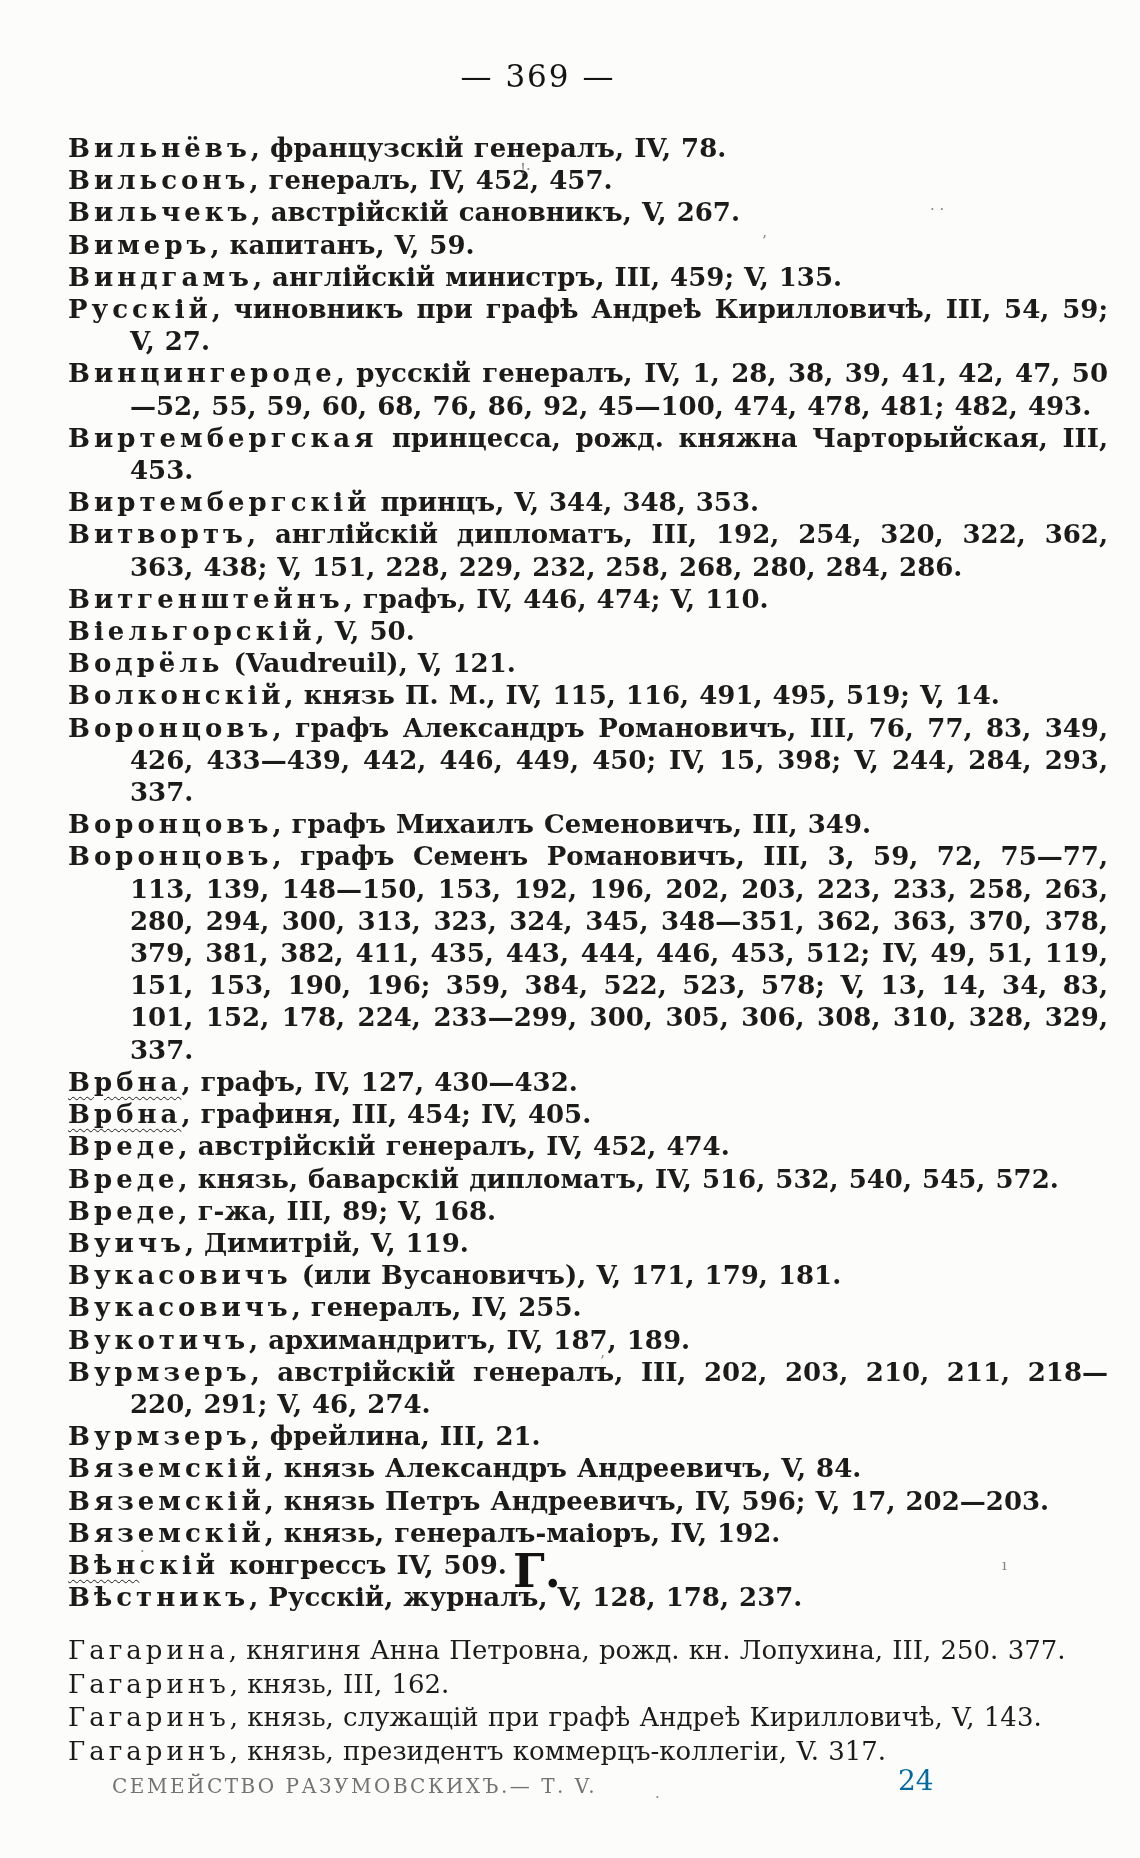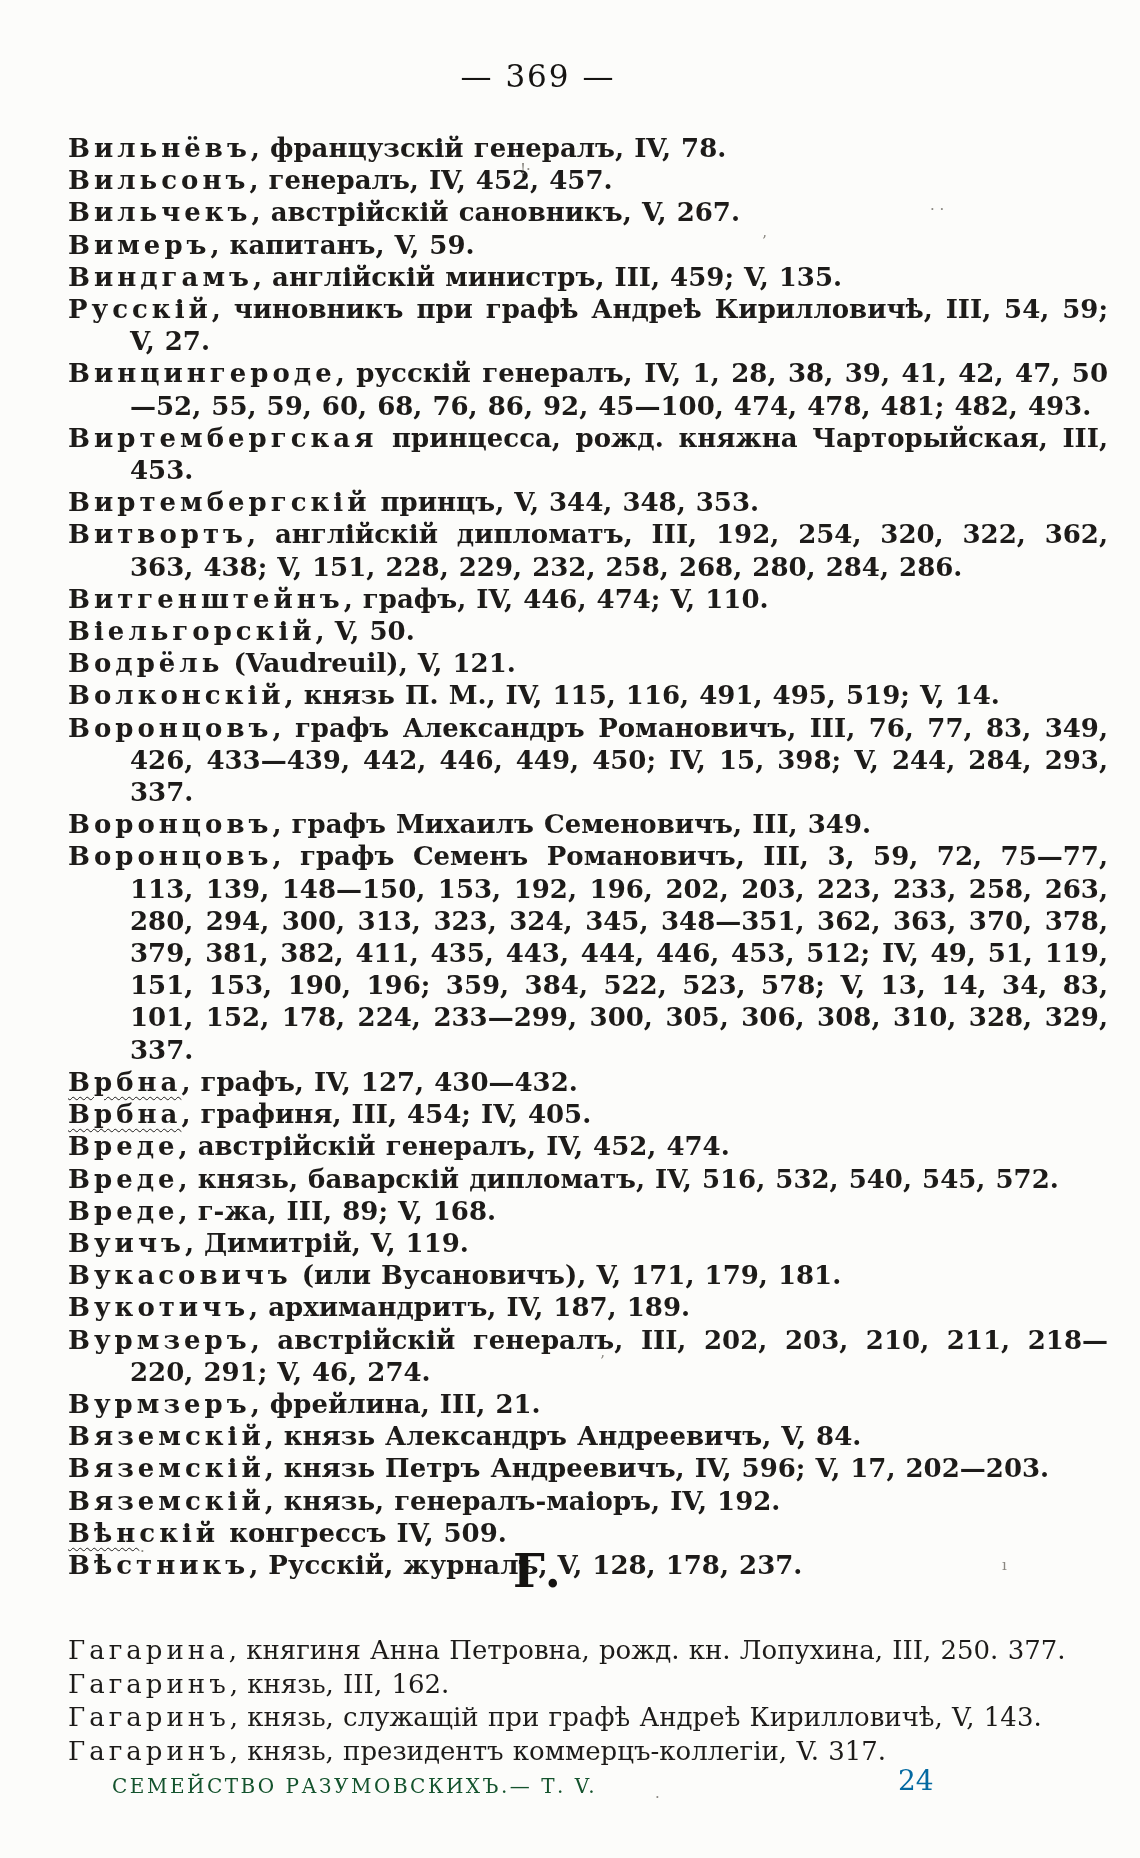--- a/index.html
+++ b/index.html
@@ -52,21 +52,21 @@
     text-align:center;
     font-size:46px;
     font-weight:bold;
     transform:translateX(-33px);
     color:#141210;
   }
   .footer-title{
     position:absolute;top:1774px;left:112px;
     font-size:20px;
     letter-spacing:2.5px;
-    color:#14532d;
+    color:#737373;
   }
   .footer-page{
     position:absolute;top:1764px;left:898px;
     font-size:28px;
     color:#0369a1;
   }
   .artifact{
     position:absolute;
     font-size:15px;
     color:#8a8781;
@@ -123,20 +123,21 @@
   <div class="entry"><span class="hw"><span class="hw-u"></span><span class="hw-n">Вреде</span></span><span class="etext">, австрійскій генералъ, IV, 452, 474.</span></div>
 
   <div class="entry"><span class="hw"><span class="hw-u"></span><span class="hw-n">Вреде</span></span><span class="etext">, князь, баварскій дипломатъ, IV, 516, 532, 540, 545, 572.</span></div>
 
   <div class="entry"><span class="hw"><span class="hw-u"></span><span class="hw-n">Вреде</span></span><span class="etext">, г-жа, III, 89; V, 168.</span></div>
 
   <div class="entry"><span class="hw"><span class="hw-u"></span><span class="hw-n">Вуичъ</span></span><span class="etext">, Димитрій, V, 119.</span></div>
 
   <div class="entry"><span class="hw"><span class="hw-u"></span><span class="hw-n">Вукасовичъ</span></span><span class="etext"> (или Вусановичъ), V, 171, 179, 181.</span></div>
 
+  <div class="entry"><span class="hw"><span class="hw-u"></span><span class="hw-n">Вукасовичъ</span></span><span class="etext">, генералъ, IV, 255.</span></div>
 
   <div class="entry"><span class="hw"><span class="hw-u"></span><span class="hw-n">Вукотичъ</span></span><span class="etext">, архимандритъ, IV, 187, 189.</span></div>
 
   <div class="entry"><span class="hw"><span class="hw-u"></span><span class="hw-n">Вурмзеръ</span></span><span class="etext">, австрійскій генералъ, III, 202, 203, 210, 211, 218—220, 291; V, 46, 274.</span></div>
 
   <div class="entry"><span class="hw"><span class="hw-u"></span><span class="hw-n">Вурмзеръ</span></span><span class="etext">, фрейлина, III, 21.</span></div>
 
   <div class="entry"><span class="hw"><span class="hw-u"></span><span class="hw-n">Вяземскій</span></span><span class="etext">, князь Александръ Андреевичъ, V, 84.</span></div>
 
   <div class="entry"><span class="hw"><span class="hw-u"></span><span class="hw-n">Вяземскій</span></span><span class="etext">, князь Петръ Андреевичъ, IV, 596; V, 17, 202—203.</span></div>

